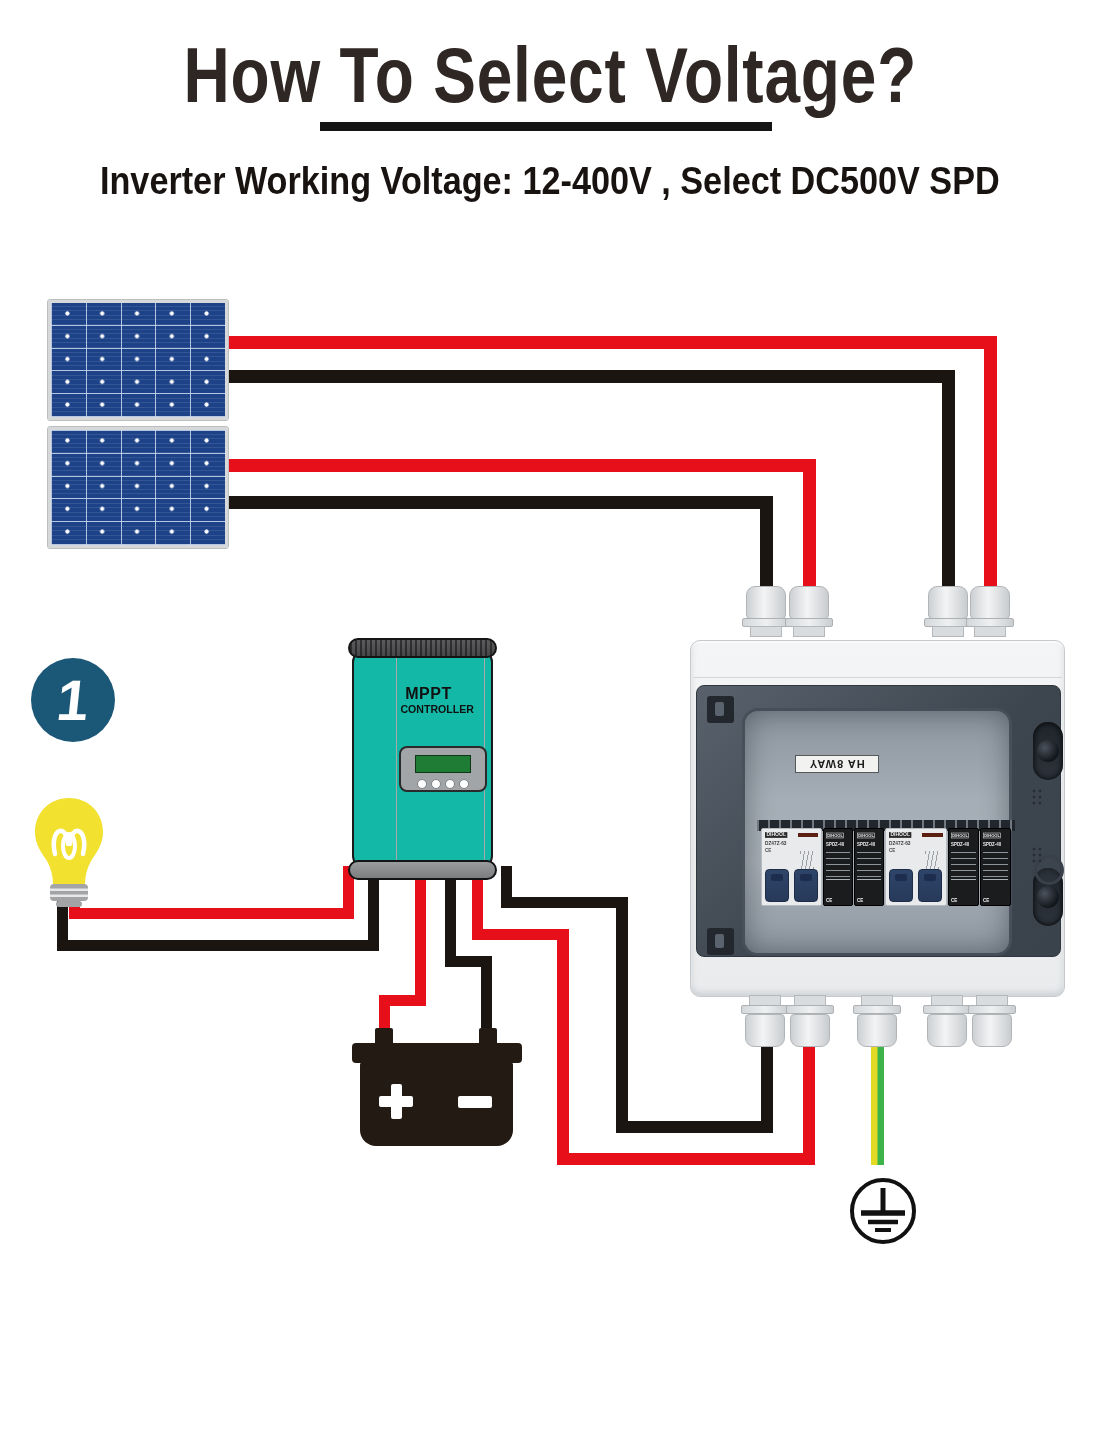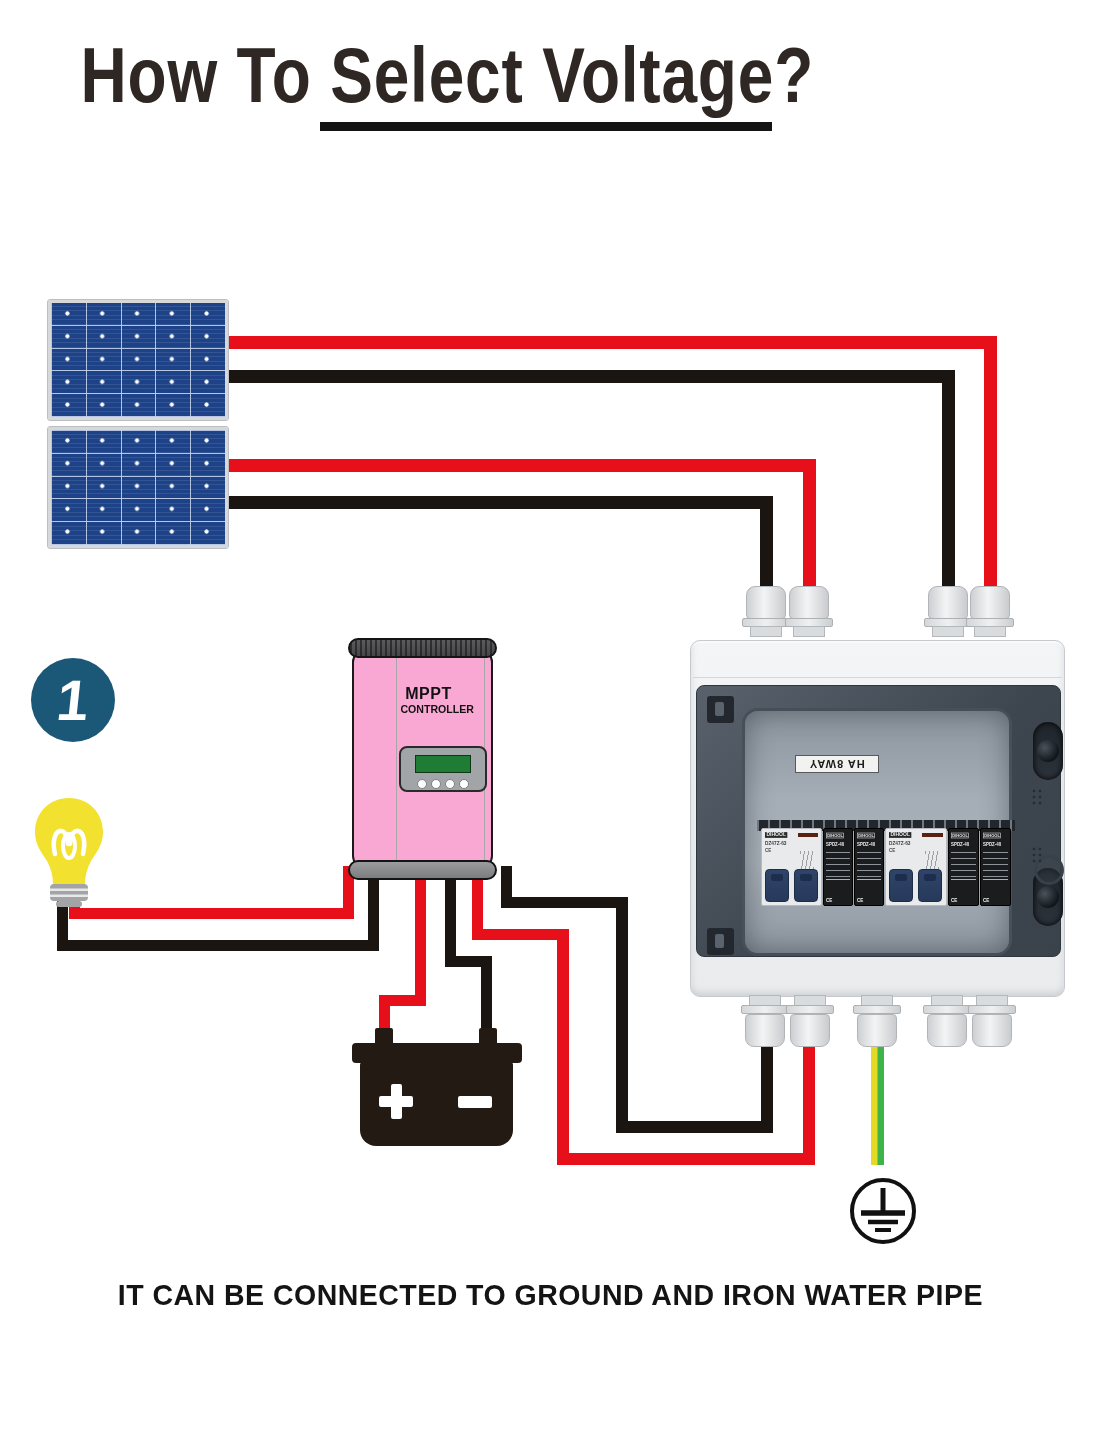--- a/index.html
+++ b/index.html
@@ -1,21 +1,21 @@
 <!DOCTYPE html>
 <html style="--title-color: #2f2724; --wire-red: #e60f1a; --wire-black: #1b1512; --panel-blue: #1d4287; --panel-frame: #d6d8da; --bulb-yellow: #f2e12f; --bulb-base: #a3a4a6; --step-circle: #1b5878; --ground-green: #3cb44a; --ground-yellow: #e4da25; --breaker-face: #e9eaec; --spd-black: #1b1c1e; --toggle-blue: #2e4469; --screen-green: #1e7c35; --display-gray: #a2a5a8; --battery-black: #241a14;"><head>
 <meta charset="utf-8">
 <style>
   html,body{margin:0;padding:0;background:#ffffff;}
   .canvas{position:relative;width:1100px;height:1430px;background:#fff;overflow:hidden;
           font-family:"Liberation Sans",sans-serif;}
   .abs{position:absolute;}
 
   
-  .title-row{position:absolute;left:0;top:30px;width:1100px;text-align:left;}
+  .title-row{position:absolute;left:0;top:30px;width:1100px;text-align:center;}
   .title-row span{display:inline-block;transform:scaleX(.82);transform-origin:center;
     font-size:78px;font-weight:700;letter-spacing:1px;color:var(--title-color);}
   .title-underline{position:absolute;left:320px;top:122px;width:452px;height:9px;
     background:#141414;}
   .instr{position:absolute;left:0;width:1100px;text-align:center;}
   .instr span{display:inline-block;transform:scaleX(.9);transform-origin:center;
     font-size:38px;font-weight:700;color:#181310;letter-spacing:0;}
   .instr1{top:160px;} .instr2{top:218px;}
 
   
@@ -38,21 +38,21 @@
   .panel1{top:300px;} .panel2{top:427px;height:121px;}
 
   
   .badge{position:absolute;left:31px;top:658px;width:84px;height:84px;border-radius:50%;
     background:var(--step-circle);display:flex;align-items:center;justify-content:center;}
   .badge span{color:#fff;font-size:57px;font-weight:700;transform:skewX(-6deg);}
 
   
   .controller{position:absolute;left:348px;top:638px;width:149px;height:242px;}
   .ctrl-body{position:absolute;left:4px;top:12px;width:141px;height:218px;box-sizing:border-box;
-    background:#f9a8d4;border:2px solid #1a1a1a;border-radius:12px;}
+    background:#14b8a6;border:2px solid #1a1a1a;border-radius:12px;}
   .ctrl-seam{position:absolute;top:2px;width:1px;height:214px;background:#a8a8a8;}
   .ctrl-cap{position:absolute;left:0;width:149px;height:20px;box-sizing:border-box;
     border:2px solid #141414;border-radius:10px;}
   .ctrl-cap.top{top:0;background:
      repeating-linear-gradient(90deg, rgba(15,15,15,.55) 0 2px, rgba(0,0,0,0) 2px 5px),
      linear-gradient(#5b5b5d,#474749);}
   .ctrl-cap.bot{top:222px;background:linear-gradient(#9b9c9e,#7c7d7f);}
   .ctrl-text{position:absolute;left:44px;width:61px;text-align:center;color:#111;
     font-weight:700;line-height:1;}
   .ctrl-text.l1{top:34px;font-size:16px;letter-spacing:.5px;}
@@ -151,20 +151,21 @@
   .footer span{display:inline-block;transform:scaleX(.95);transform-origin:center;
     font-size:30px;font-weight:700;color:#141414;letter-spacing:.5px;}
 </style>
 </head>
 <body>
 
 <div class="canvas">
 
   <div class="title-row"><span>How To Select Voltage?</span></div>
   <div class="title-underline"></div>
+  <div class="instr instr1"><span>Inverter Working Voltage: 12-400V , Select DC500V SPD</span></div>
 
   <div class="wire red abs" style="left:228px;top:336px;width:769px;height:13px"></div>
   <div class="wire red abs" style="left:984px;top:336px;width:13px;height:270px"></div>
 
   <div class="wire black abs" style="left:228px;top:370px;width:727px;height:13px"></div>
   <div class="wire black abs" style="left:942px;top:370px;width:13px;height:236px"></div>
 
   <div class="wire red abs" style="left:228px;top:459px;width:588px;height:13px"></div>
   <div class="wire red abs" style="left:803px;top:459px;width:13px;height:147px"></div>
 
@@ -373,15 +374,14 @@
     </div>
 
   <svg class="abs" style="left:848px;top:1176px" width="70" height="70" viewBox="0 0 70 70">
     <circle cx="35" cy="35" r="31" fill="#ffffff" stroke="#111111" stroke-width="4"></circle>
     <line x1="35" y1="12" x2="35" y2="37" stroke="#111111" stroke-width="5"></line>
     <line x1="13" y1="37" x2="57" y2="37" stroke="#111111" stroke-width="5.5"></line>
     <line x1="20" y1="46" x2="50" y2="46" stroke="#111111" stroke-width="4.5"></line>
     <line x1="27" y1="54" x2="43" y2="54" stroke="#111111" stroke-width="4"></line>
   </svg>
 
-  <div class="footer"><span>IT CAN BE CONNECTED TO GROUND AND IRON WATER PIPE</span></div>
 
 </div>
 
 </body></html>

